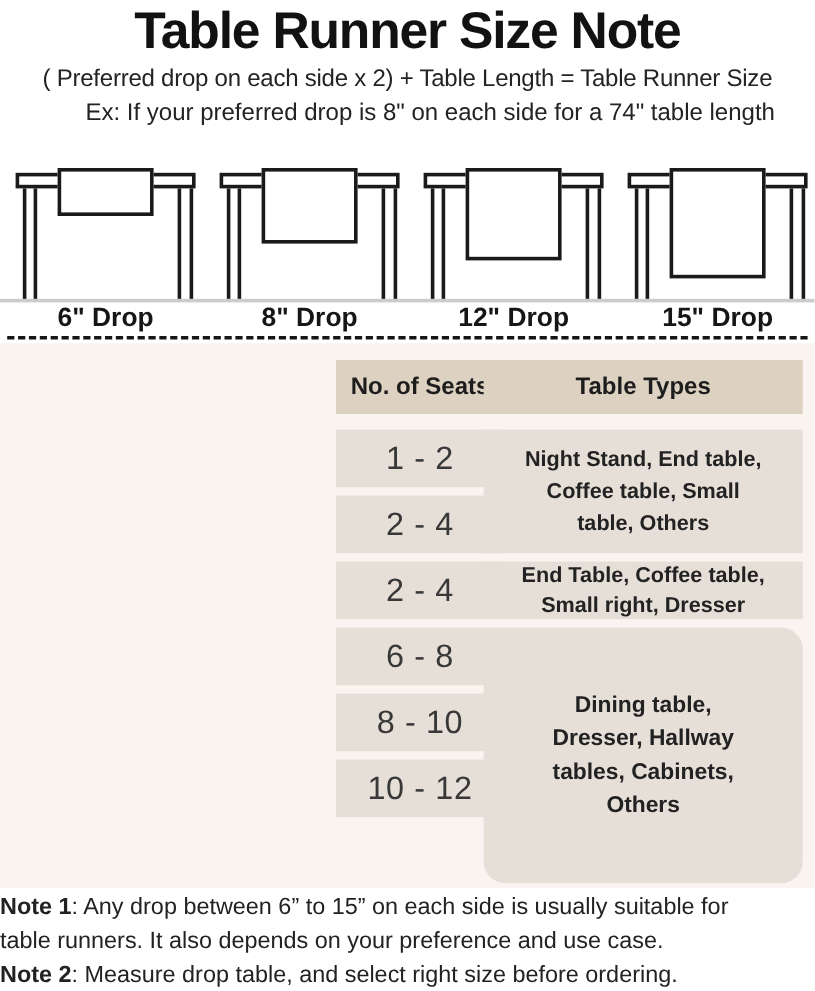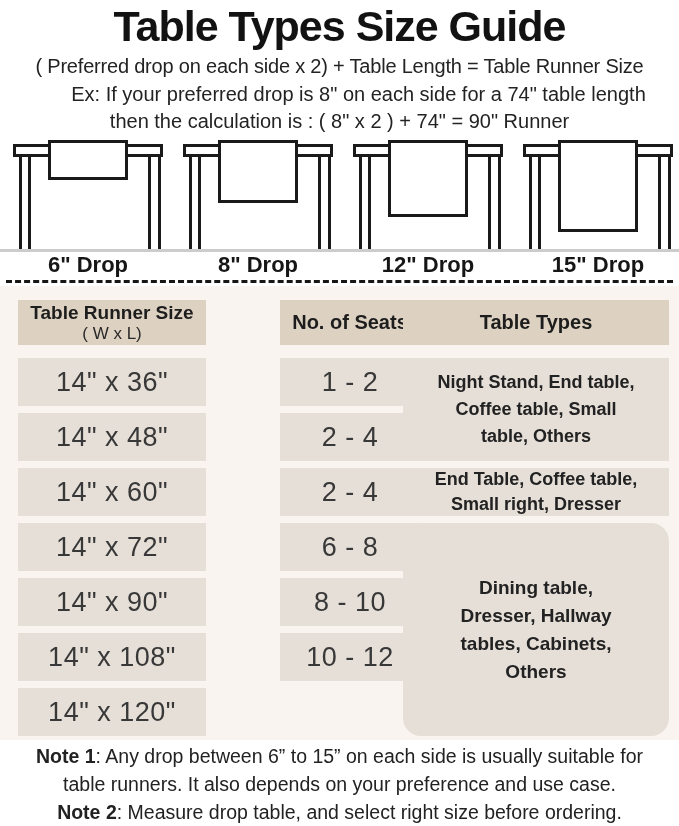--- a/index.html
+++ b/index.html
@@ -47,35 +47,34 @@
     display:flex;align-items:center;justify-content:center;
     font-size:27px;color:#383838;letter-spacing:0.5px;}
   .tcell{margin-bottom:7px;background:#e6dfd8;
     display:flex;align-items:center;justify-content:center;
     font-weight:bold;text-align:center;white-space:pre-line;color:#222;}
   .tcell-a{height:103px;font-size:18px;line-height:27px;}
   .tcell-b{height:48px;font-size:18px;line-height:25px;}
   .tcell-c{height:213px;font-size:19px;line-height:28px;margin-bottom:0;border-radius:18px;}
 
   
-  .notes{position:absolute;top:742px;left:0;width:679px;text-align:center;
+  .notes{position:absolute;top:742px;left:0;width:679px;
     font-size:19.5px;line-height:28px;color:#222;}
   .notes p{margin:0;}
   .note-label{font-weight:bold;}
   .note-text{white-space:pre-line;}
 </style>
 </head>
 <body>
 
 <div class="canvas">
 
-  <div class="centered title">Table Types Size Guide</div>
+  <div class="centered title">Table Runner Size Note</div>
   <div class="centered formula">( Preferred drop on each side x 2) + Table Length = Table Runner Size</div>
   <div class="centered ex1">Ex: If your preferred drop is 8" on each side for a 74" table length</div>
-  <div class="centered ex2">then the calculation is : ( 8" x 2 ) + 74" = 90" Runner</div>
 
   <div class="figs">
     <div class="fig fig-1">
       <div class="tabletop"></div>
       <div class="leg leg-a"></div>
       <div class="leg leg-b"></div>
       <div class="leg leg-c"></div>
       <div class="leg leg-d"></div>
       <div class="runner"></div>
     </div>
@@ -109,33 +108,20 @@
 
   <div class="drop-label fig-1">6" Drop</div>
   <div class="drop-label fig-2">8" Drop</div>
   <div class="drop-label fig-3">12" Drop</div>
   <div class="drop-label fig-4">15" Drop</div>
 
   <div class="dashed"></div>
 
   <div class="panel">
 
-    <div class="col col-size">
-      <div class="hcell">
-        <div class="h-main">Table Runner Size</div>
-        <div class="h-sub">( W x L)</div>
-      </div>
-      <div class="cell">14" x 36"</div>
-      <div class="cell">14" x 48"</div>
-      <div class="cell">14" x 60"</div>
-      <div class="cell">14" x 72"</div>
-      <div class="cell">14" x 90"</div>
-      <div class="cell">14" x 108"</div>
-      <div class="cell">14" x 120"</div>
-    </div>
 
     <div class="col col-seats">
       <div class="hcell">
         <div class="h-single">No. of Seats</div>
       </div>
       <div class="cell">1 - 2</div>
       <div class="cell">2 - 4</div>
       <div class="cell">2 - 4</div>
       <div class="cell">6 - 8</div>
       <div class="cell">8 - 10</div>

